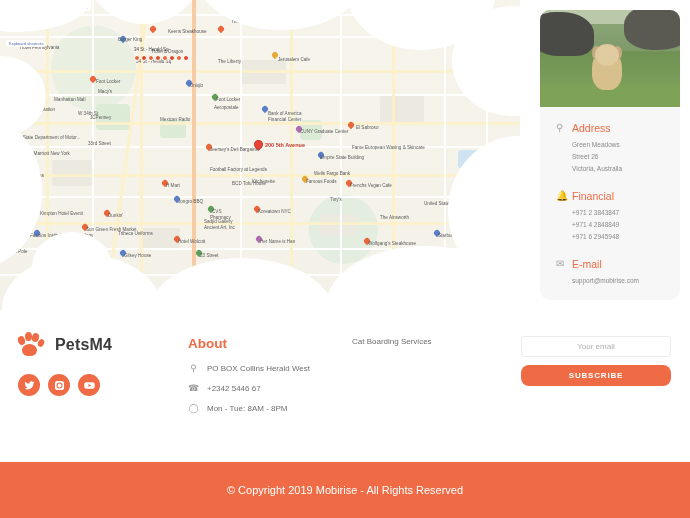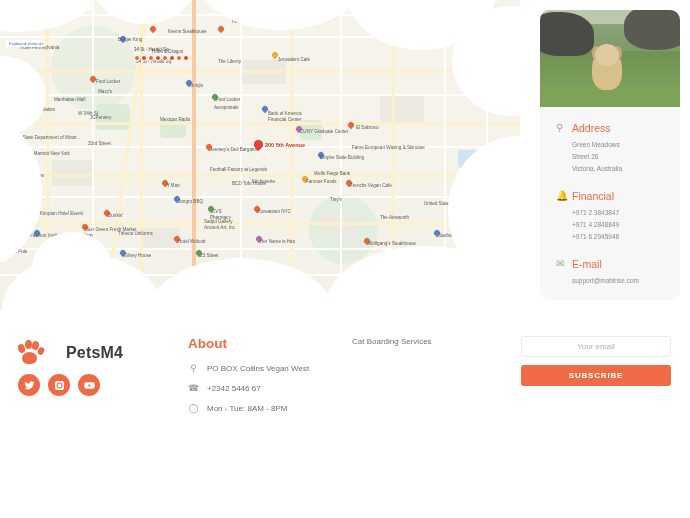--- a/index.html
+++ b/index.html
@@ -271,24 +271,24 @@
     position: absolute;
     left: 0;
     top: 322px;
     width: 690px;
     height: 140px;
     background: #ffffff;
   }
   .brand {
     position: absolute;
     left: 18px;
-    top: 18px;
+    top: 10px;
     display: flex;
     align-items: center;
-    gap: 22px;
+    gap: 11px;
   }
   .paw {
     position: relative;
     width: 26px;
     height: 26px;
   }
   .paw i {
     position: absolute;
     background: #ef6b45;
     border-radius: 50%;
@@ -374,21 +374,21 @@
     font-family: "Liberation Sans", sans-serif;
     outline: none;
     padding: 0;
   }
   .email-input::placeholder { color: #b0b0b0; }
   .subscribe {
     margin-top: 8px;
     width: 150px;
     height: 21px;
     border: none;
-    border-radius: 3px;
+    border-radius: 8px;
     background: #ef6b45;
     color: #ffffff;
     font-size: 8px;
     font-weight: bold;
     letter-spacing: .8px;
     font-family: "Liberation Sans", sans-serif;
     cursor: pointer;
   }
 
   
@@ -653,21 +653,21 @@
             <path d="M23 7.5a3 3 0 0 0-2.1-2.1C19 4.8 12 4.8 12 4.8s-7 0-8.9.6A3 3 0 0 0 1 7.5C.5 9.4.5 12 .5 12s0 2.6.5 4.5a3 3 0 0 0 2.1 2.1c1.9.6 8.9.6 8.9.6s7 0 8.9-.6a3 3 0 0 0 2.1-2.1c.5-1.9.5-4.5.5-4.5s0-2.6-.5-4.5zM9.8 15.5v-7l6 3.5-6 3.5z"></path>
           </svg>
       </a>
     </div>
 
     <div class="col col-about">
       <div class="col-title">About</div>
 
       <div class="about-row">
         <span class="about-ico">⚲</span>
-        <span class="about-txt">PO BOX Collins Vegan West</span>
+        <span class="about-txt">PO BOX Collins Herald West</span>
       </div>
       <div class="about-row">
         <span class="about-ico">☎</span>
         <span class="about-txt">+2342 5446 67</span>
       </div>
       <div class="about-row">
         <span class="about-ico">◯</span>
         <span class="about-txt">Mon - Tue: 8AM - 8PM</span>
       </div>
     </div>
@@ -676,14 +676,17 @@
       <div class="link-item">Cat Boarding Services</div>
     </div>
 
     <div class="col col-news">
       <input class="email-input" type="text" placeholder="Your email" style="">
       <button class="subscribe">SUBSCRIBE</button>
     </div>
 
   </div>
 
+  <div class="copyright">
+    <span>© Copyright 2019 Mobirise - All Rights Reserved</span>
+  </div>
 
 </div>
 
 </body></html>

